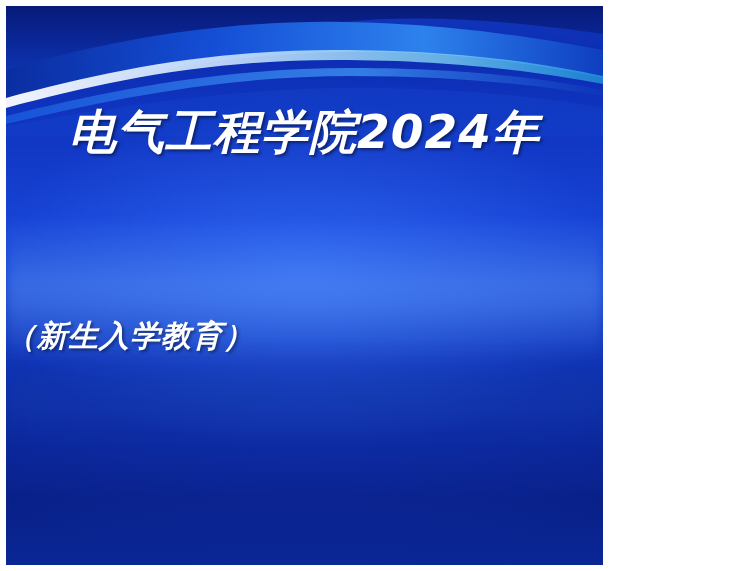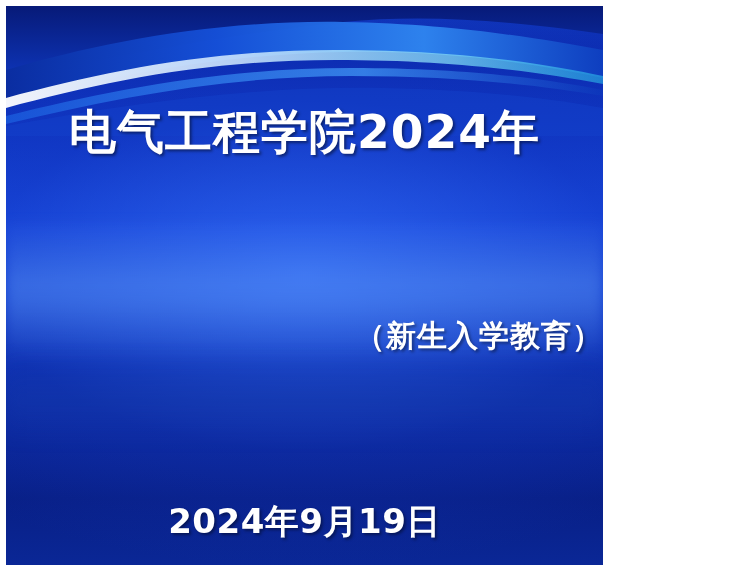--- a/index.html
+++ b/index.html
@@ -7,20 +7,21 @@
     padding: 0;
     background: #ffffff;
   }
   #slide {
     position: relative;
     width: 609px;
     height: 571px;
     overflow: hidden;
     background: #4c1d95;
     font-family: "DejaVu Sans", "Liberation Sans", sans-serif;
+    font-style: italic;
   }
   
   .frame-outer {
     position: absolute;
     inset: 0;
     background: #ffffff;
   }
   
   .panel {
     position: absolute;
@@ -76,21 +77,21 @@
   }
   .title-line {
     display: block;
     white-space: nowrap;
   }
   .subtitle {
     position: absolute;
     left: 0;
     right: 0;
     top: 310px;
-    text-align: right;
+    text-align: left;
     color: #ffffff;
     font-weight: bold;
     font-size: 30px;
     letter-spacing: 1px;
     text-shadow: 2px 2px 3px rgba(0,0,0,0.40);
   }
   .date {
     position: absolute;
     left: 0;
     right: 0;
@@ -148,15 +149,14 @@
 
       <path d="M0,120 C150,98 300,80 470,82 C600,84 690,94 744,102 L744,130 L0,130 Z" fill="#1342cc" opacity="0.45"></path>
     </svg>
 
     <div class="title-block">
       <span class="title-line">电气工程学院2024年</span>
     </div>
 
     <div class="subtitle">（新生入学教育）</div>
 
-    <div class="date">2024年9月19日</div>
   </div>
 </div>
 
 </body></html>

